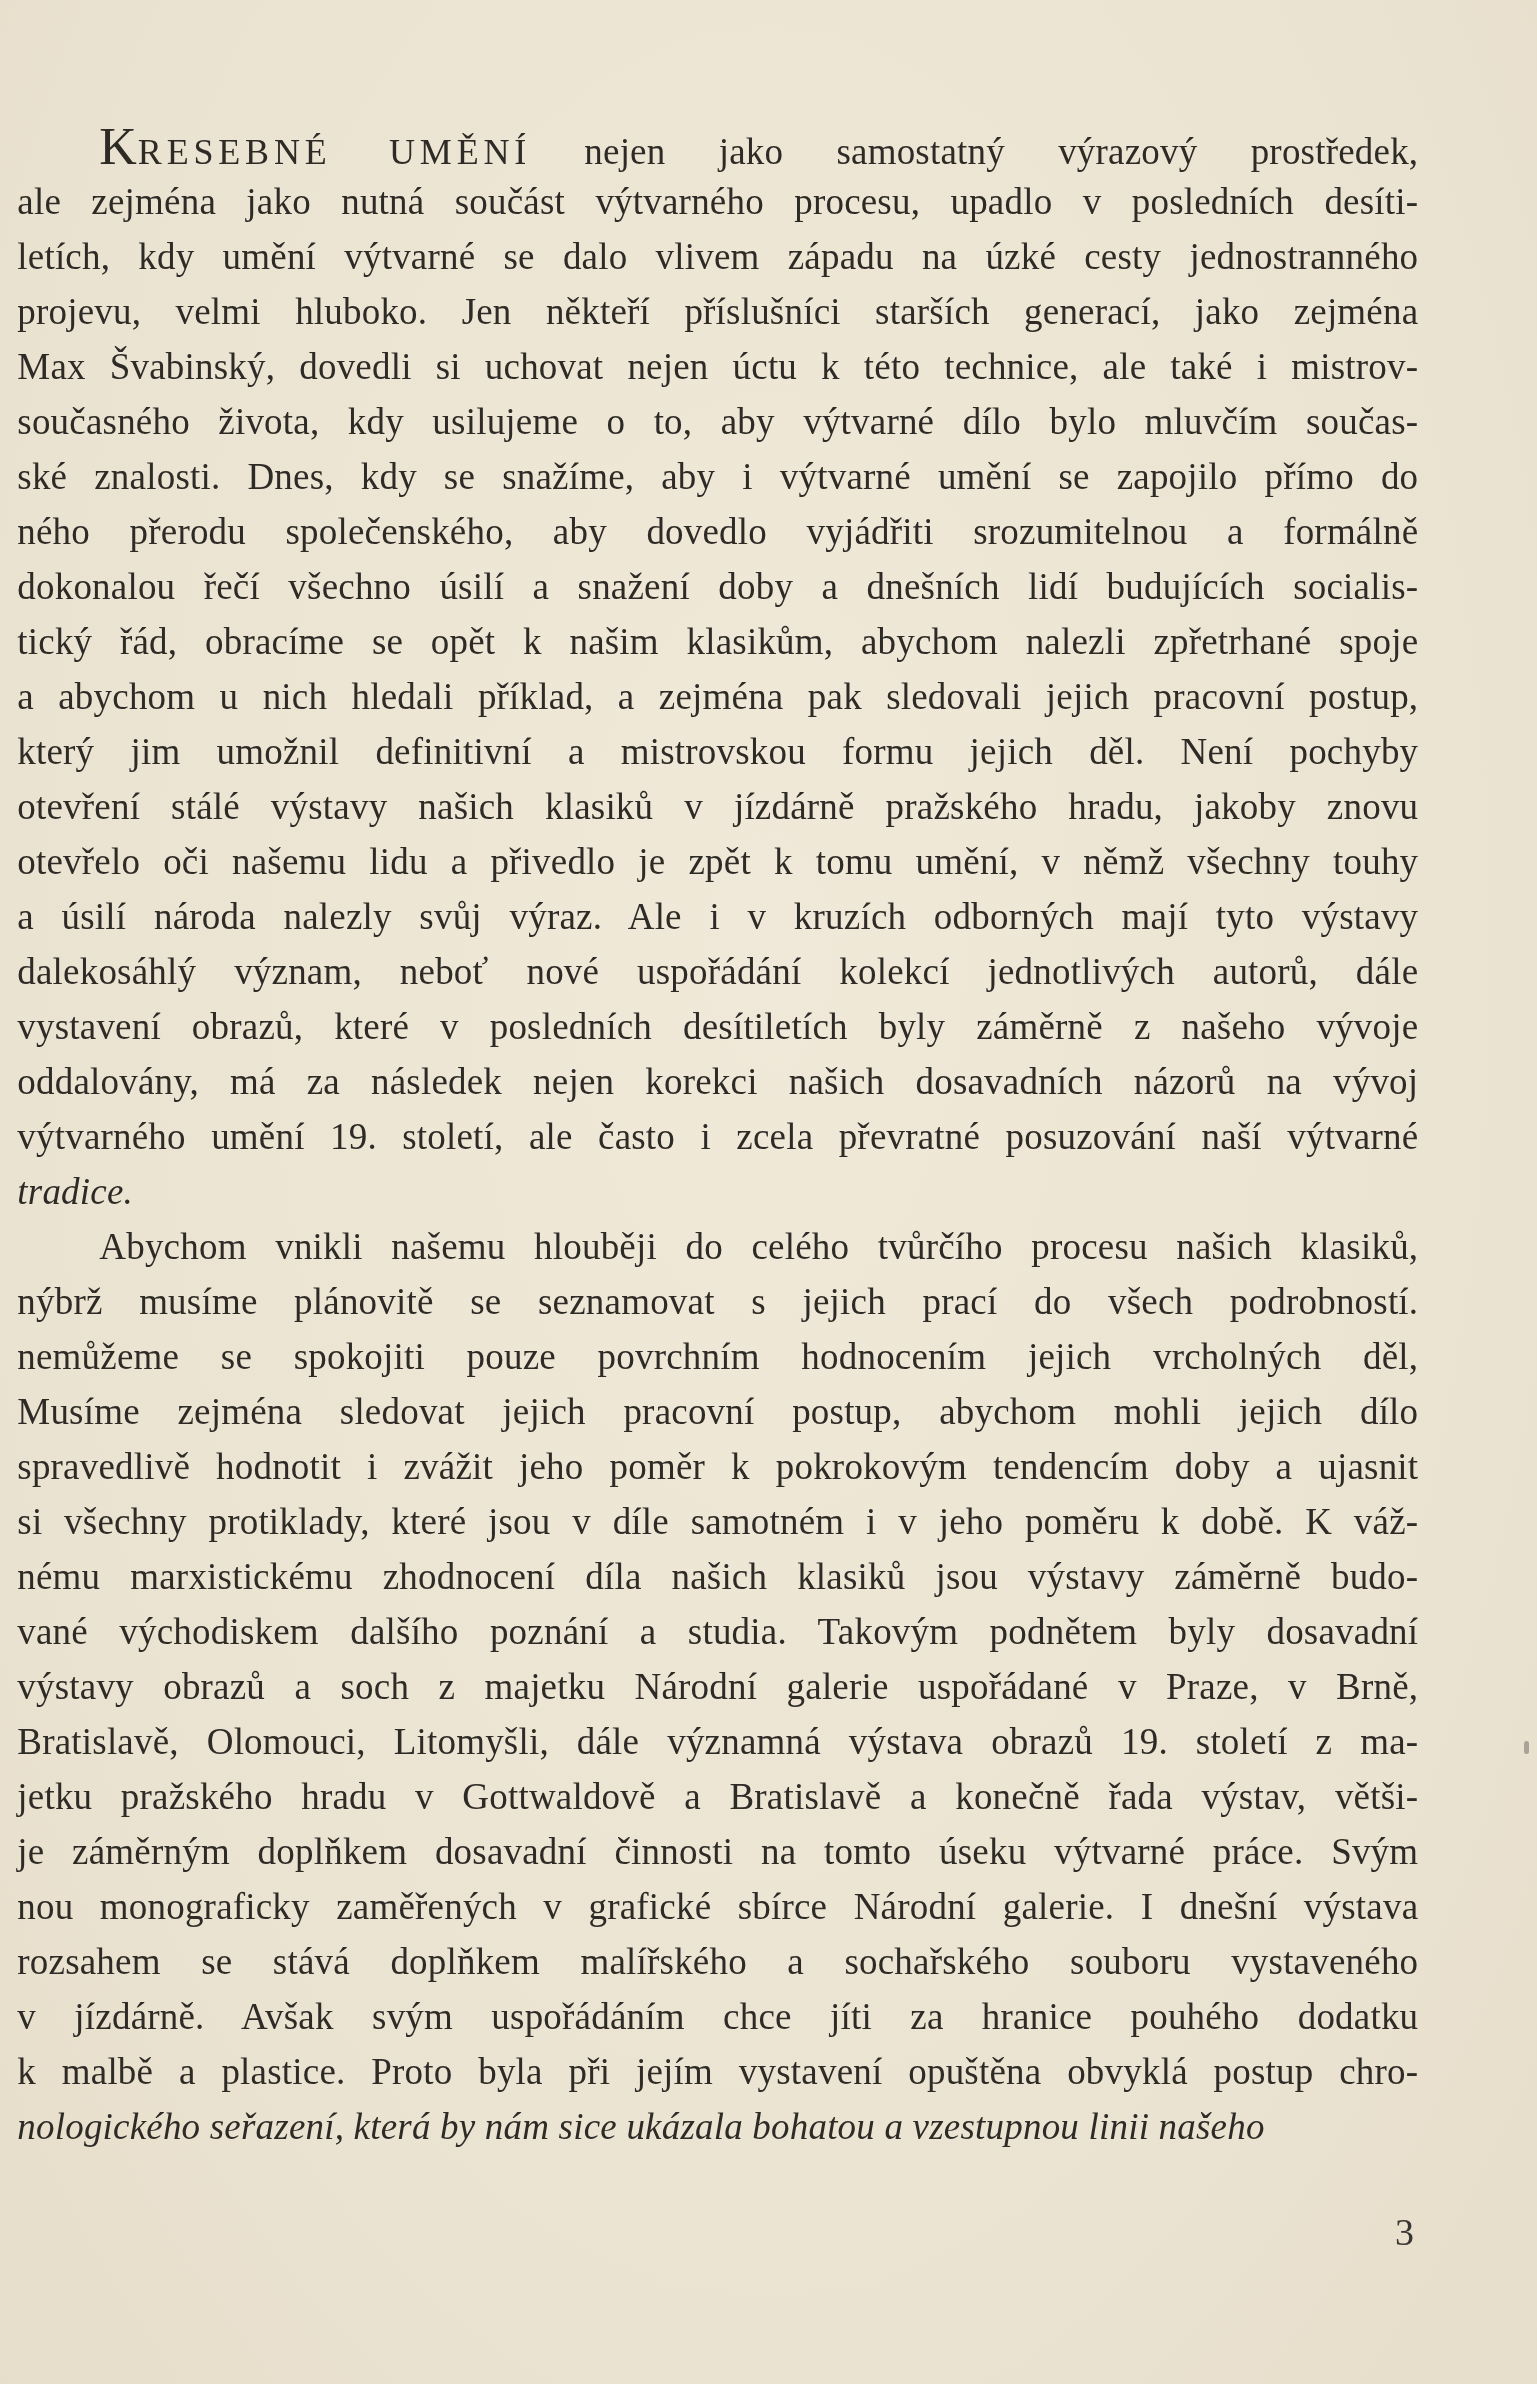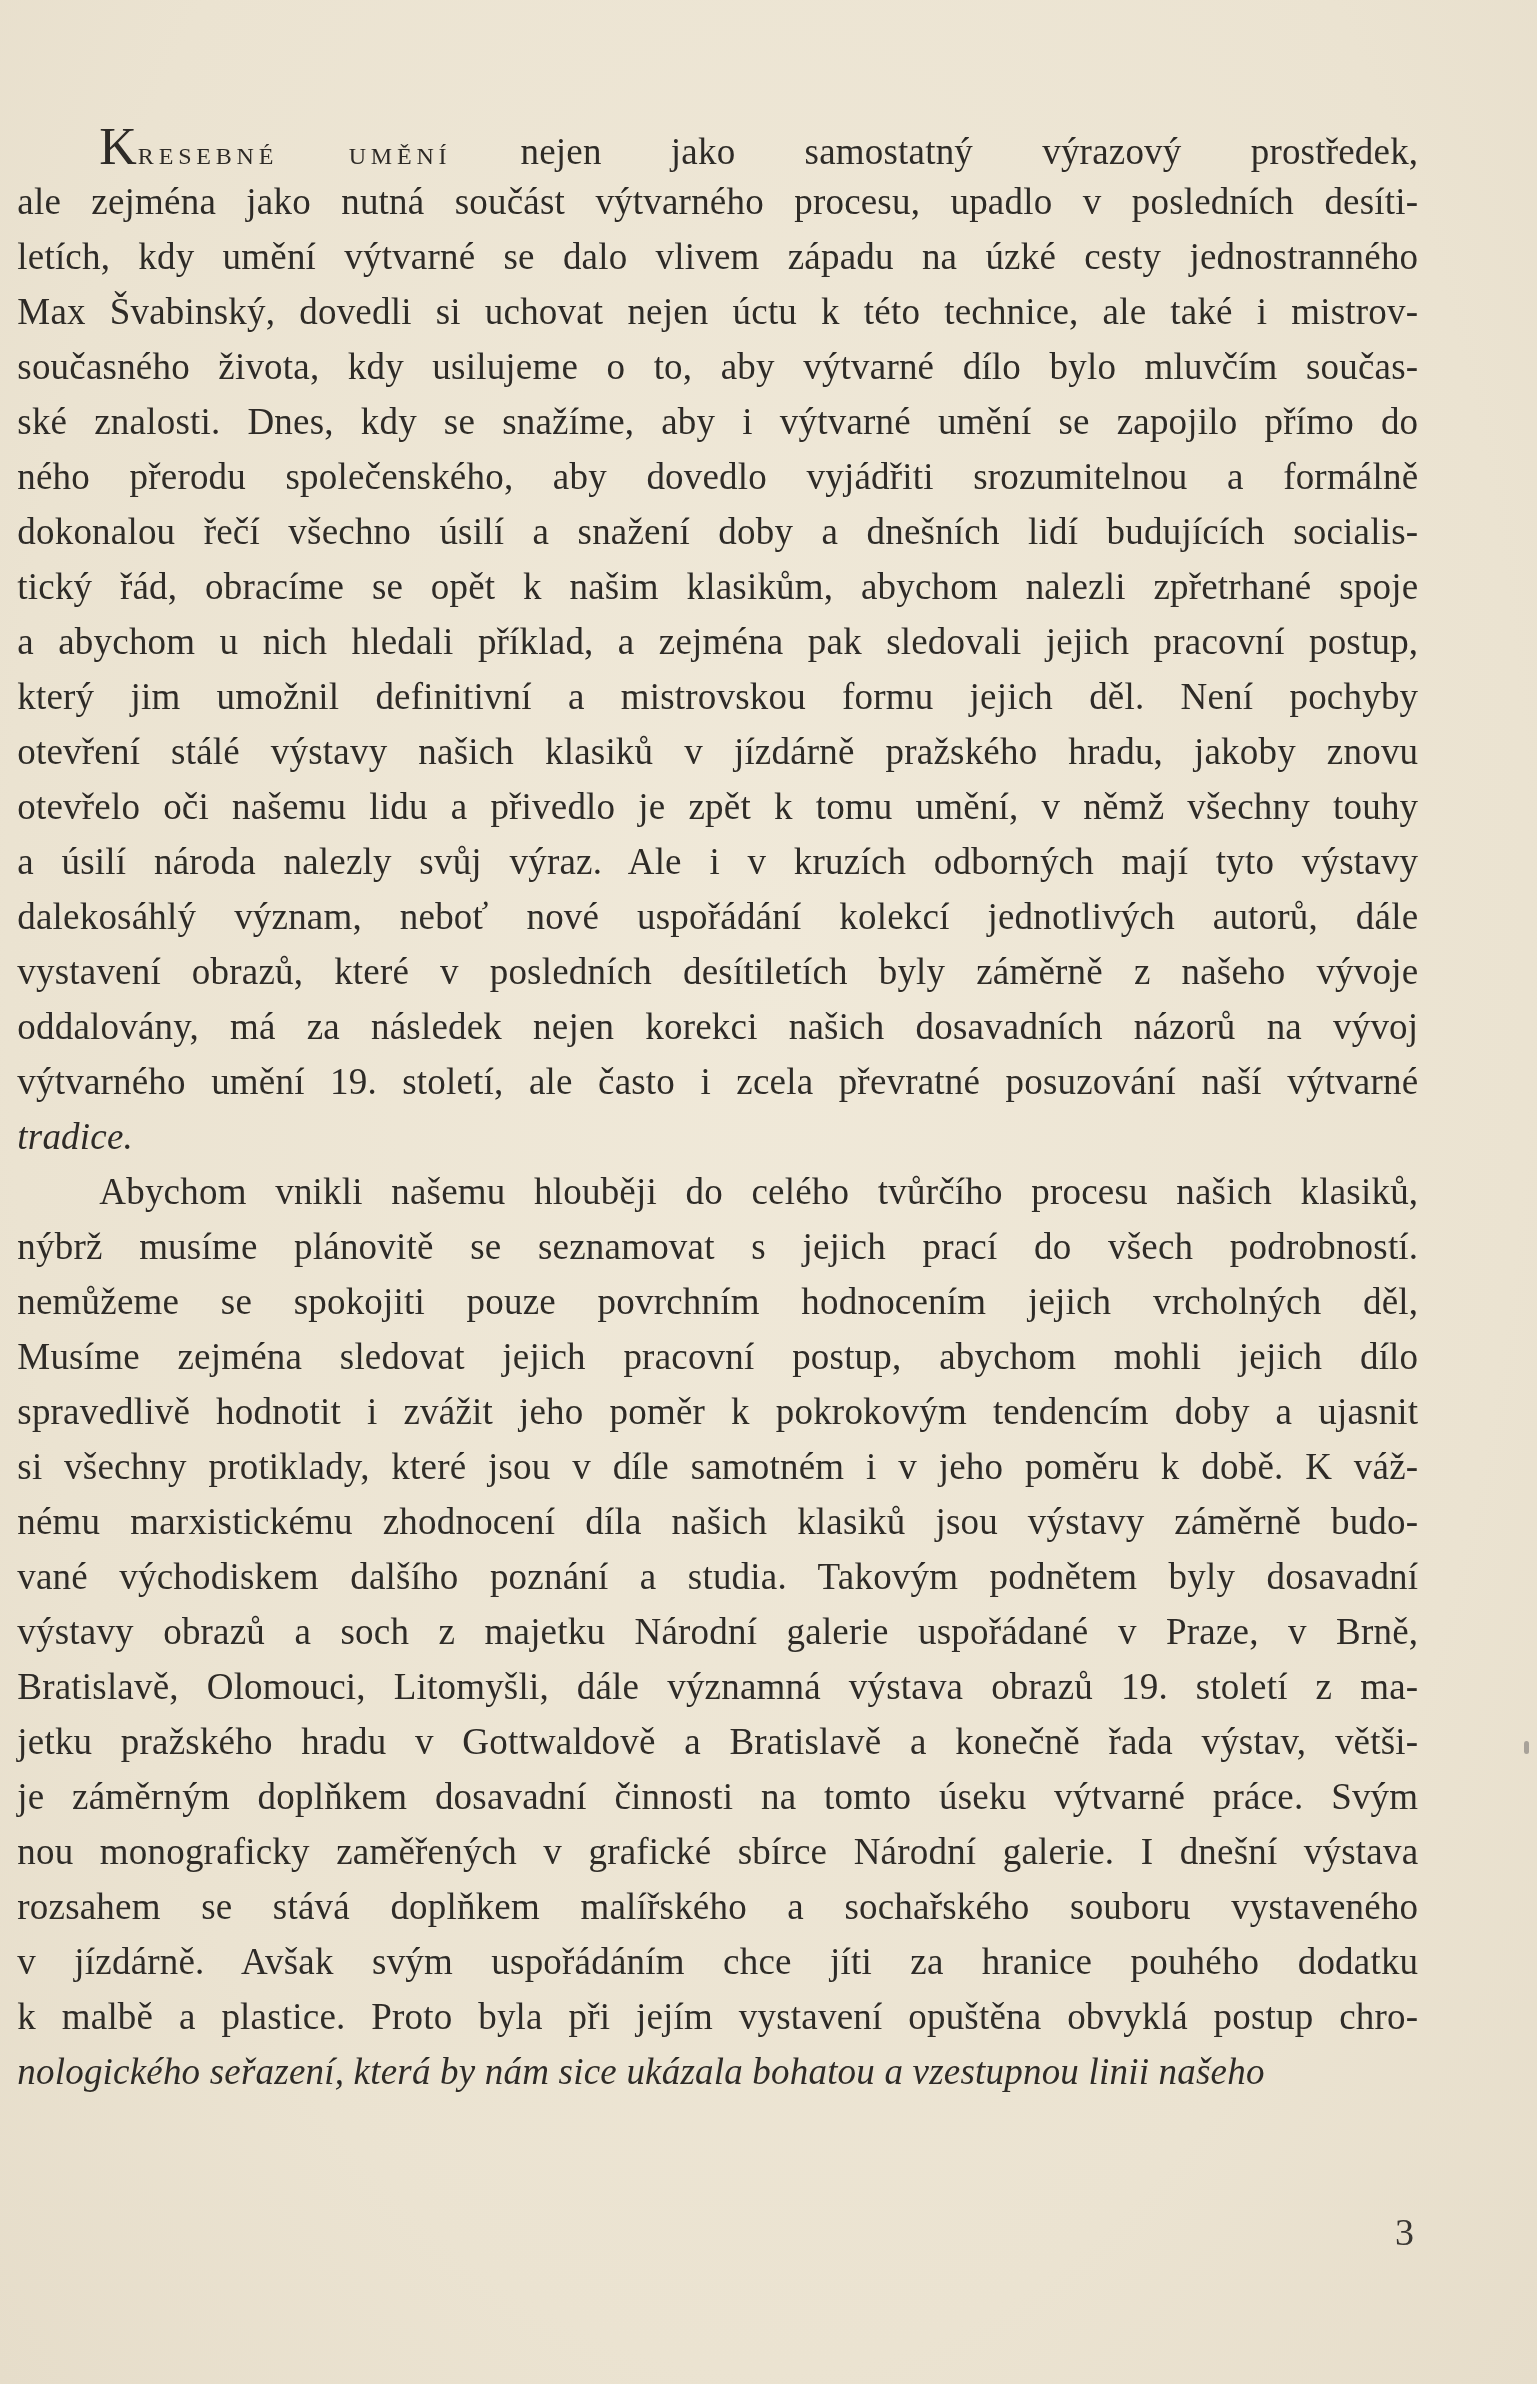--- a/index.html
+++ b/index.html
@@ -16,33 +16,34 @@
   .line {
     height: 55px; line-height: 55px;
     font-size: 37px;
     text-align: justify; text-align-last: justify;
     white-space: nowrap; overflow: visible;
     letter-spacing: 0.2px;
   }
   .line.last { text-align-last: left; font-style: italic; }
   .line.indent { padding-left: 82px; }
   .dropcap { font-size: 52px; letter-spacing: 1px; }
-  .smallcaps { font-size: 24px; letter-spacing: 4.8px; margin-top: 35px; }
+  .smallcaps { font-size: 36px; letter-spacing: 4.8px; margin-top: 35px; }
   .page-number { position: absolute; left: 1395px; top: 2210px; font-size: 38px; color: #3a3733; }
   .speck { position: absolute; left: 1524px; top: 1741px; width: 4.8px; height: 13.4px; border-radius: 2.9px; background: #a8a299; }
 </style>
 </head>
 <body>
 
 <div class="page">
   <div class="text-block">
     <div class="line indent"><span class="dropcap">K</span><span class="smallcaps">RESEBNÉ UMĚNÍ</span><span> nejen jako samostatný výrazový prostředek,</span></div>
     <div id="para1">
         <div class="line">ale zejména jako nutná součást výtvarného procesu, upadlo v posledních desíti-</div>
         <div class="line">letích, kdy umění výtvarné se dalo vlivem západu na úzké cesty jednostranného</div>
+        <div class="line">projevu, velmi hluboko. Jen někteří příslušníci starších generací, jako zejména</div>
         <div class="line">Max Švabinský, dovedli si uchovat nejen úctu k této technice, ale také i mistrov-</div>
         <div class="line">současného života, kdy usilujeme o to, aby výtvarné dílo bylo mluvčím součas-</div>
         <div class="line">ské znalosti. Dnes, kdy se snažíme, aby i výtvarné umění se zapojilo přímo do</div>
         <div class="line">ného přerodu společenského, aby dovedlo vyjádřiti srozumitelnou a formálně</div>
         <div class="line">dokonalou řečí všechno úsilí a snažení doby a dnešních lidí budujících socialis-</div>
         <div class="line">tický řád, obracíme se opět k našim klasikům, abychom nalezli zpřetrhané spoje</div>
         <div class="line">a abychom u nich hledali příklad, a zejména pak sledovali jejich pracovní postup,</div>
         <div class="line">který jim umožnil definitivní a mistrovskou formu jejich děl. Není pochyby</div>
         <div class="line">otevření stálé výstavy našich klasiků v jízdárně pražského hradu, jakoby znovu</div>
         <div class="line">otevřelo oči našemu lidu a přivedlo je zpět k tomu umění, v němž všechny touhy</div>

